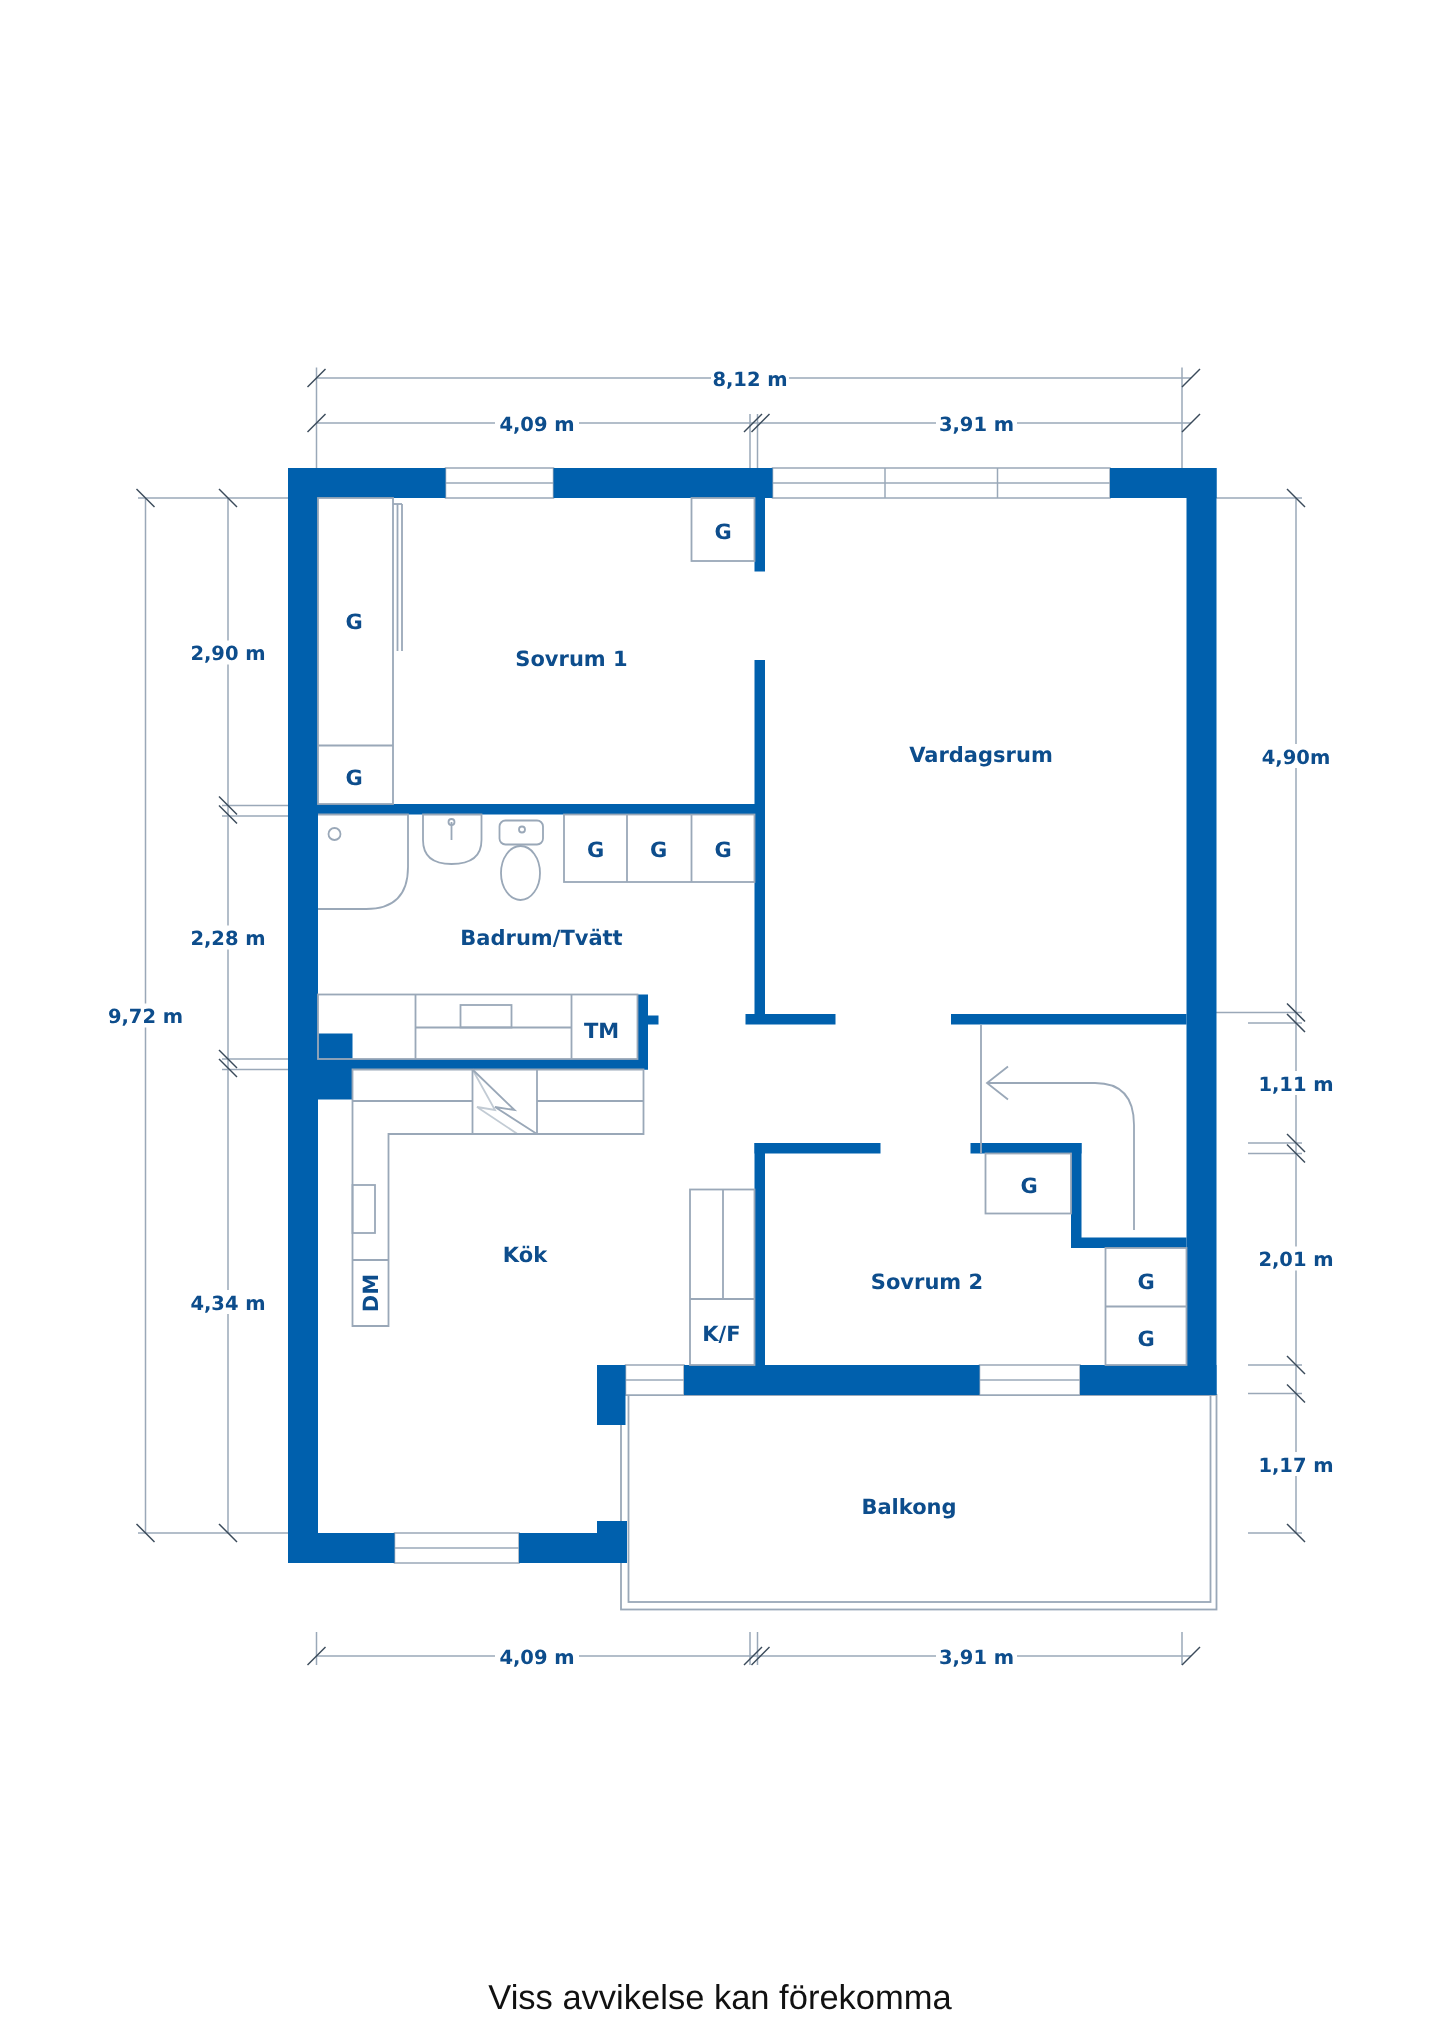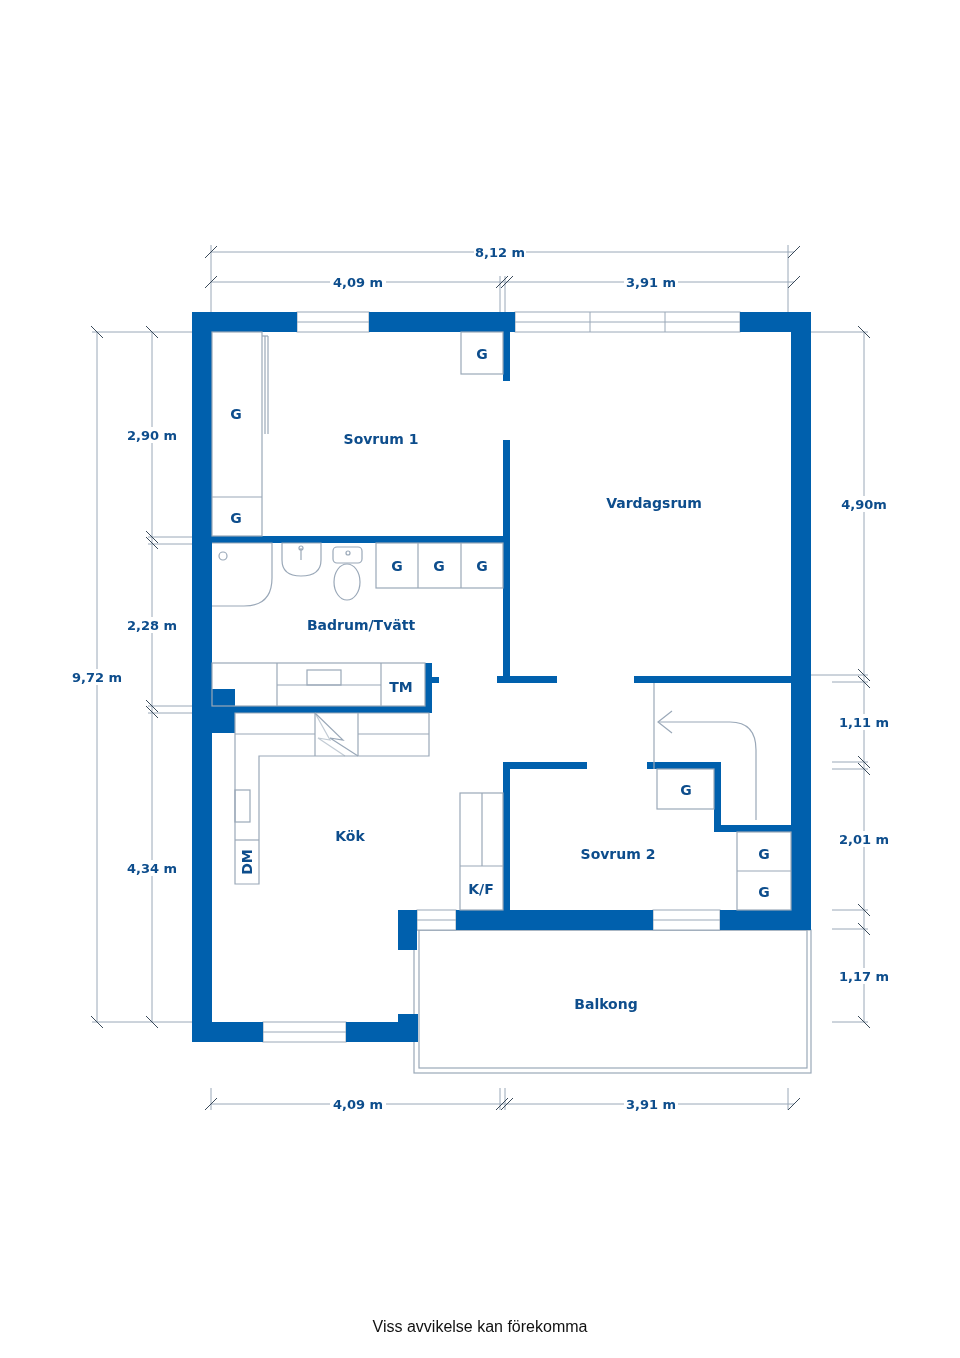--- a/index.html
+++ b/index.html
@@ -8,21 +8,21 @@
   .lbl { font-family: "DejaVu Sans", sans-serif; font-weight: bold; fill: #0d4d8c; }
   .room { font-size: 14px; }
   .dim { font-size: 13px; }
   .g { font-size: 14px; }
   .wall { fill: #0060ad; }
   .thin { fill: none; stroke: #9aa8b8; stroke-width: 1.2; }
   .dimline { stroke: #9aa8b8; stroke-width: 1; fill: none; }
   .tick { stroke: #3a4a5a; stroke-width: 1; }
   #caption {
     position: absolute; left: 0; width: 960px; top: 1318px; text-align: center;
-    font-family: "Liberation Sans", sans-serif; font-size: 16px; color: #111;
+    font-family: "Liberation Sans", sans-serif; font-size: 23px; color: #111;
   }
 </style>
 </head>
 <body>
 
 <svg id="plan" width="960" height="1358" viewBox="0 0 960 1358" xmlns="http://www.w3.org/2000/svg">
 
   <g>
 
     <line class="dimline" x1="211" y1="252" x2="794" y2="252"></line>

